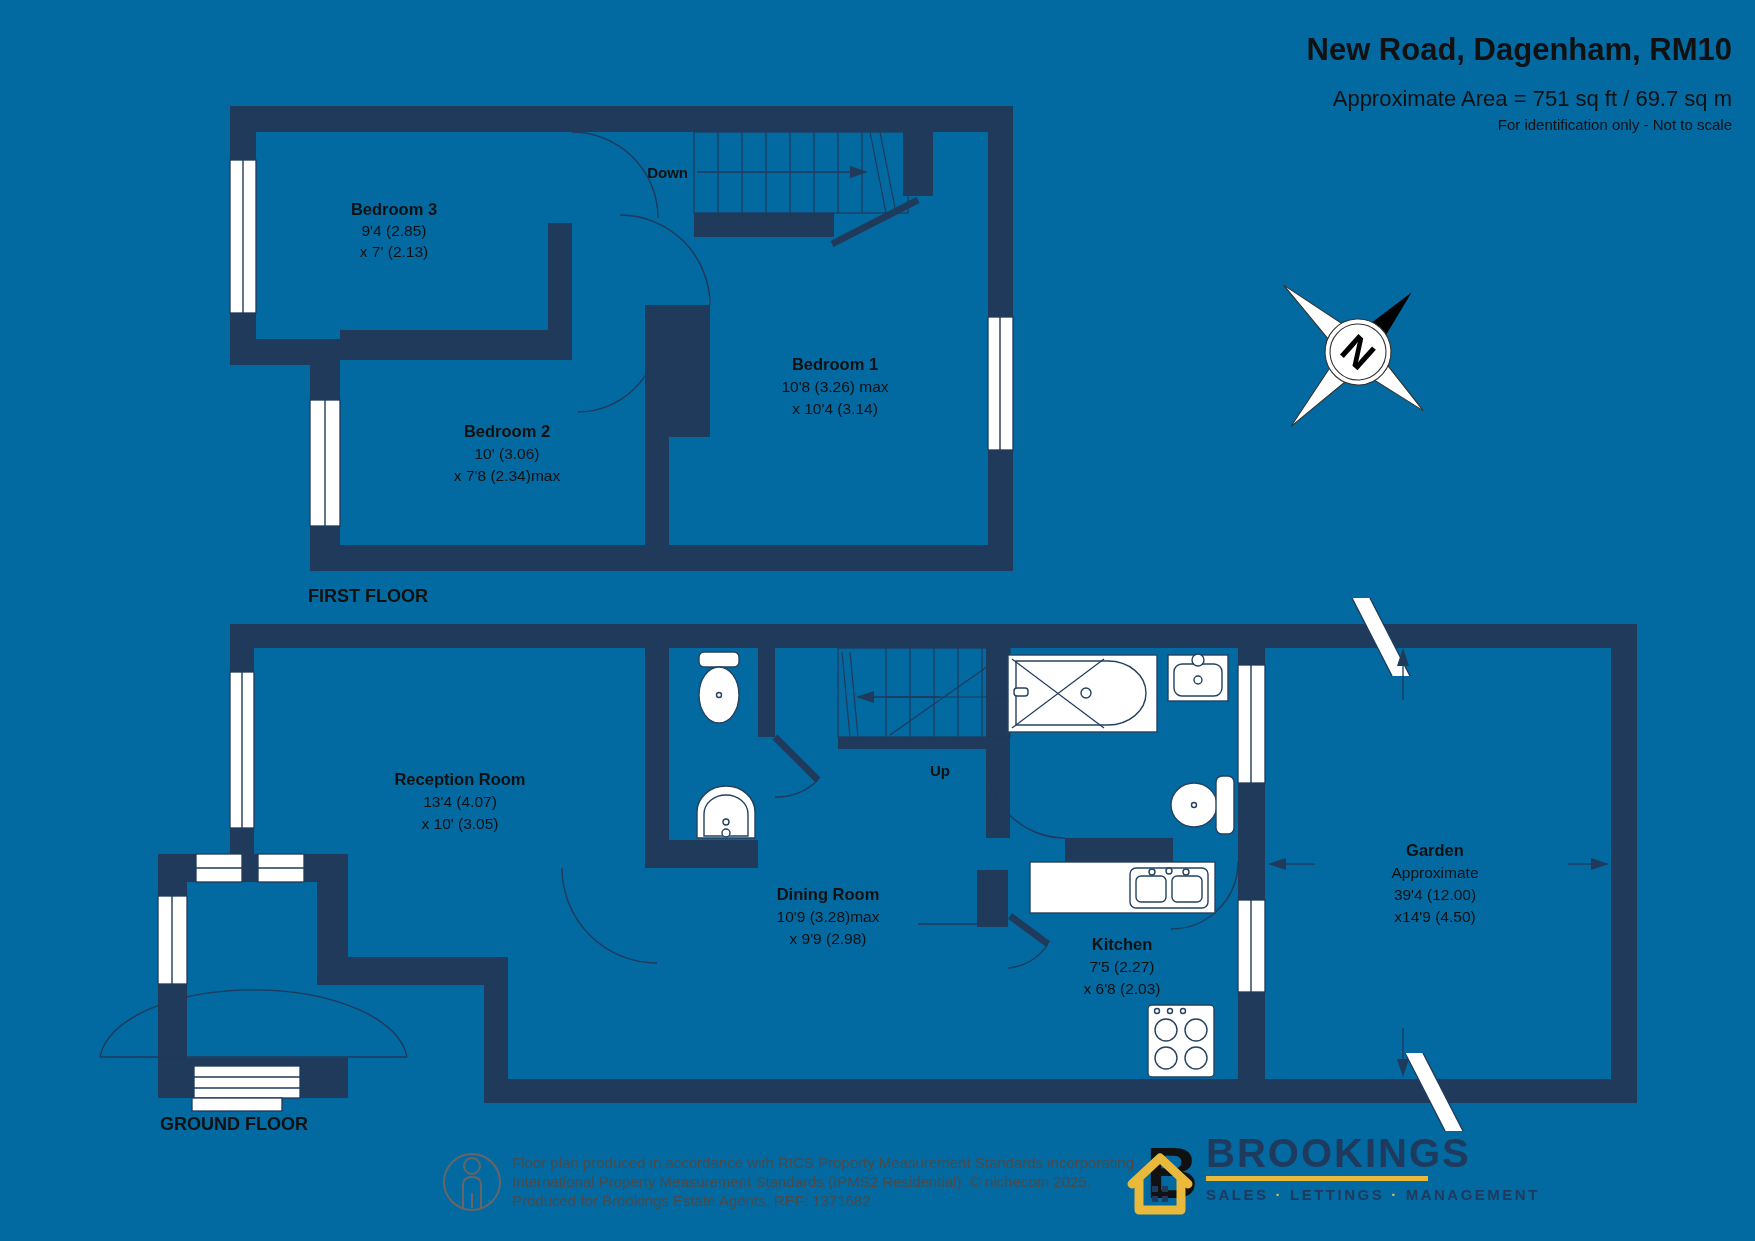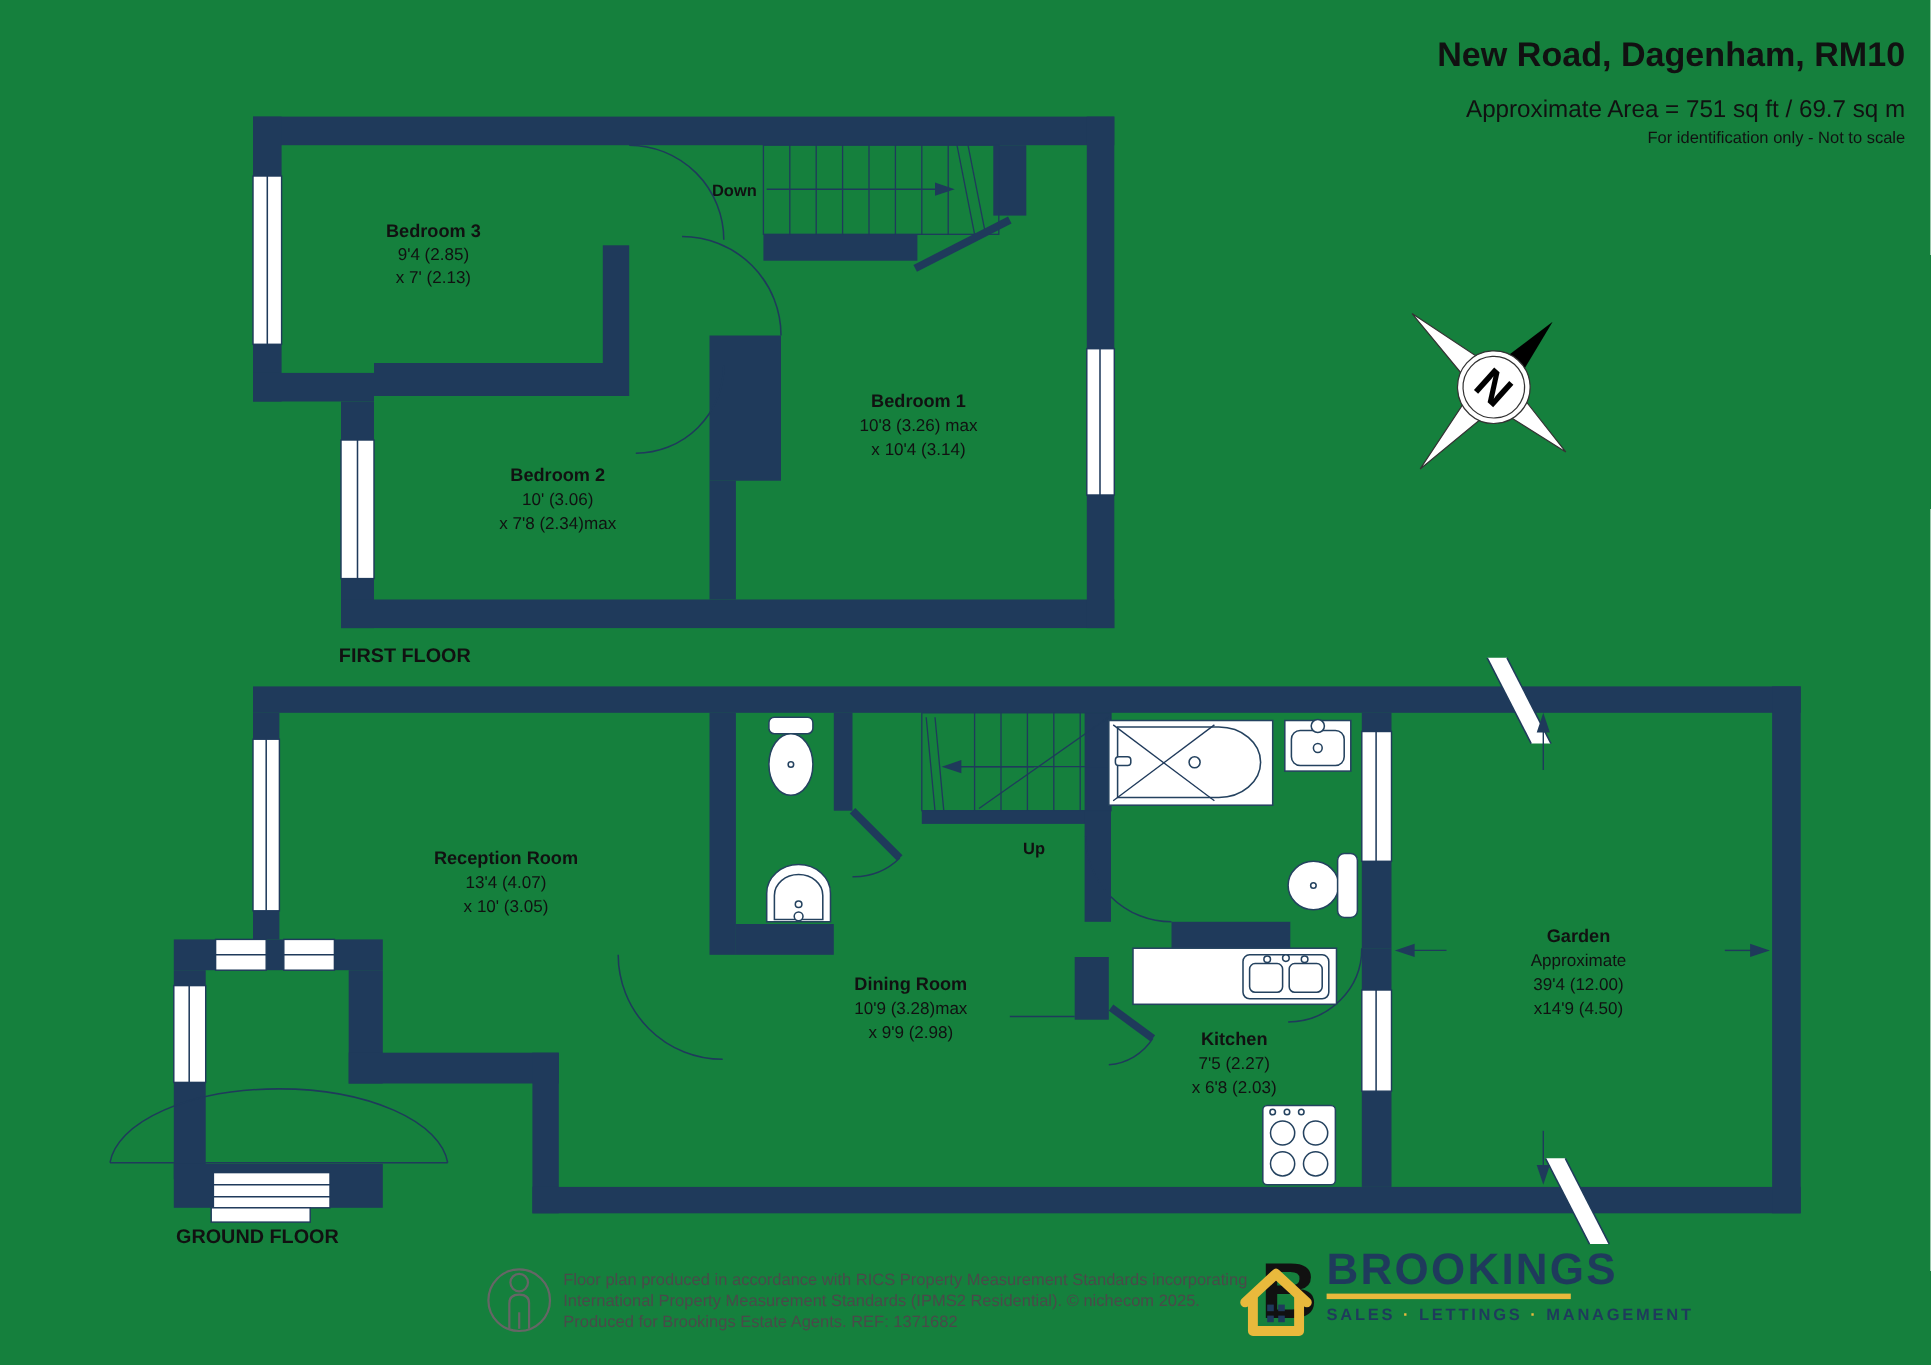--- a/index.html
+++ b/index.html
@@ -1,16 +1,16 @@
 <!DOCTYPE html>
 <html><head>
 <meta charset="utf-8">
 <style>
   html,body{margin:0;padding:0;background:#ffffff;}
-  .page{position:relative;width:1755px;height:1241px;background:#15803d;overflow:hidden;}
+  .page{position:relative;width:1755px;height:1241px;background:#0369a1;overflow:hidden;}
   svg{display:block;}
   text{font-family:"Liberation Sans", sans-serif;fill:#111;}
   .w   {fill:#1F3A5B;stroke:none;}
   .ln  {stroke:#1F3A5B;stroke-width:1.4;fill:none;}
   .stair{stroke:#1F3A5B;stroke-width:1.2;fill:none;}
   .leaf{stroke:#1F3A5B;stroke-width:7;fill:none;}
   .win {fill:#ffffff;stroke:#1F3A5B;stroke-width:1.3;}
   .fx  {stroke:#24425f;stroke-width:1.4;fill:#ffffff;}
   .arr {stroke:#1F3A5B;stroke-width:1.3;fill:none;}
   .ah  {fill:#1F3A5B;stroke:none;}

